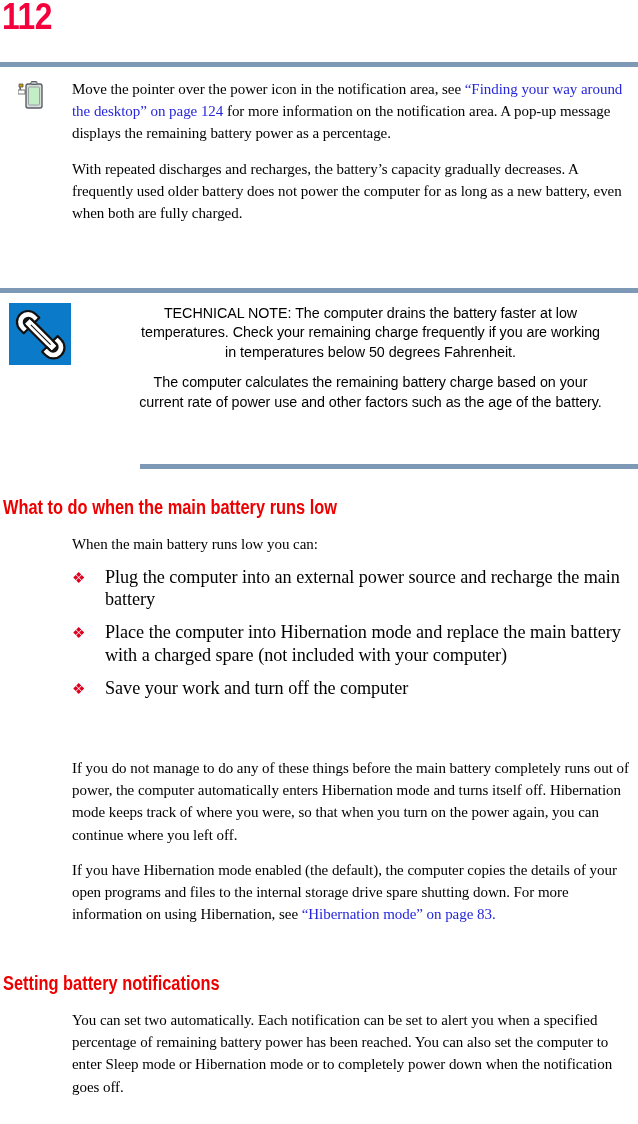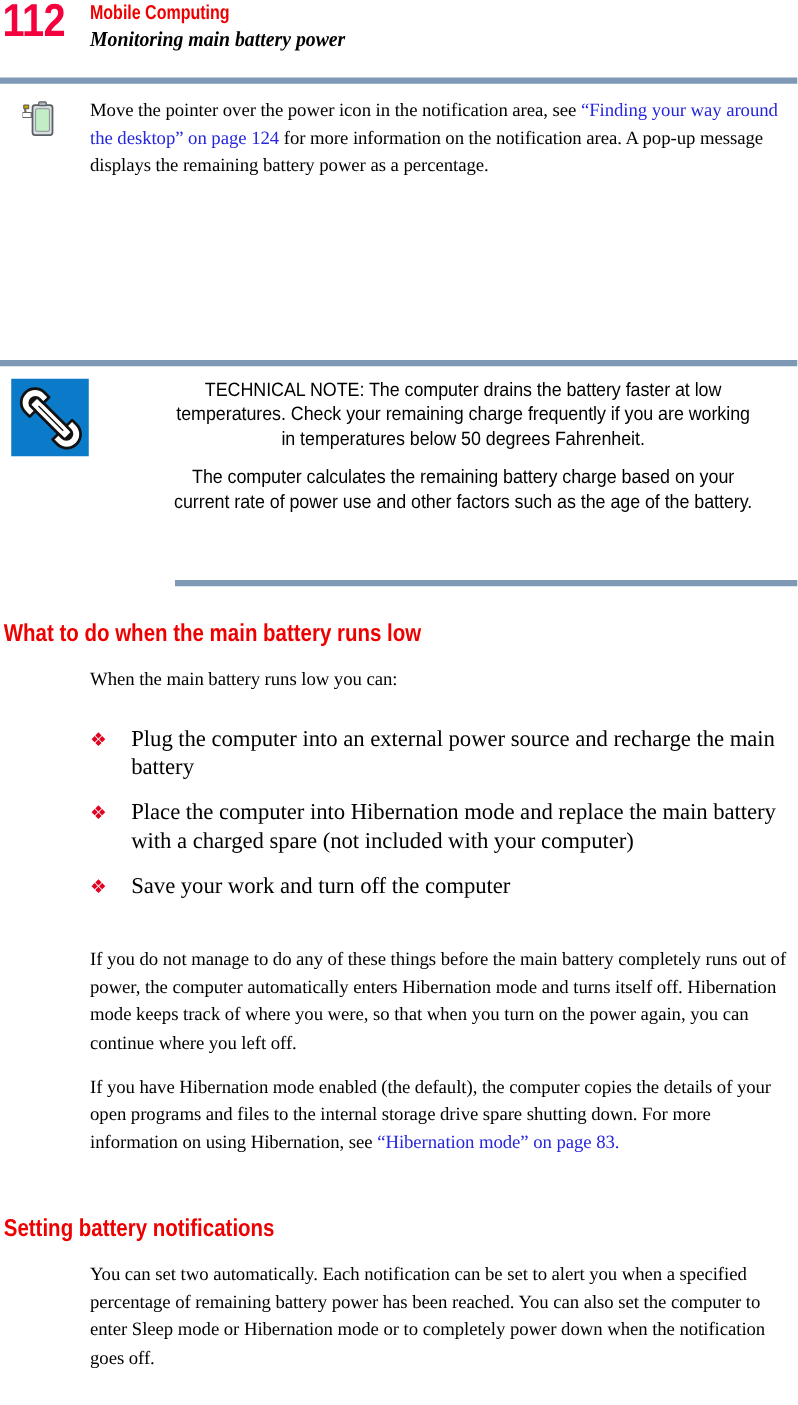--- a/index.html
+++ b/index.html
@@ -169,51 +169,47 @@
     color: #e00020;
     font-family: "DejaVu Sans", sans-serif;
     font-size: 15px;
     line-height: 22px;
   }
   .bullet-text {
     font-size: 18.2px;
     line-height: 22.2px;
     letter-spacing: -0.05px;
     display: block;
-    margin-top: 14px;
   }
 </style>
 </head>
 <body>
 
 <div class="page-header">
   <div class="folio">112</div>
-  <div class="hdr-texts">
-    <div class="hdr-chapter">Mobile Computing</div>
-    <div class="hdr-section">Monitoring main battery power</div>
-  </div>
 </div>
 
 <div class="rule rule-top"></div>
 
 <div class="power-icon">
   <svg width="30" height="32" viewBox="0 0 30 32" xmlns="http://www.w3.org/2000/svg">
 
     <path d="M1 5 h4 v3 h-4 z" fill="#c8a000" stroke="#555" stroke-width="0.8"></path>
     <path d="M2 8 q0 5 5 6" fill="none" stroke="#666" stroke-width="1.6"></path>
     <path d="M0 11 h7 v4 h-7 z" fill="#ffffff" stroke="#666" stroke-width="0.9"></path>
 
     <rect x="8" y="5" width="16" height="24" rx="2" fill="#d9dde0" stroke="#5a5f63" stroke-width="1.4"></rect>
     <rect x="10.5" y="8" width="11" height="18" rx="1" fill="#c3eec5" stroke="#8a8f93" stroke-width="0.8"></rect>
     <rect x="13" y="2.5" width="6" height="3" rx="0.8" fill="#aeb4b8" stroke="#5a5f63" stroke-width="1"></rect>
   </svg>
 </div>
 
 <div class="body-col" style="top:78px;">
   <p class="btext"><span>Move the pointer over the power icon in the notification area, see </span><a class="xref" href="#">“Finding your way around the desktop” on page 124</a><span> for more information on the notification area. A pop-up message displays the remaining battery power as a percentage.</span></p>
+  <p class="btext">With repeated discharges and recharges, the battery’s capacity gradually decreases. A frequently used older battery does not power the computer for as long as a new battery, even when both are fully charged.</p>
 </div>
 
 <div class="rule rule-note"></div>
 
 <div class="note-block">
   <div class="note-icon">
     <svg width="62" height="62" viewBox="0 0 62 62" xmlns="http://www.w3.org/2000/svg">
       <g transform="rotate(-45 31 31)">
 
         <rect x="26.5" y="12" width="9" height="40" fill="#ffffff" stroke="#111111" stroke-width="2.2"></rect>

